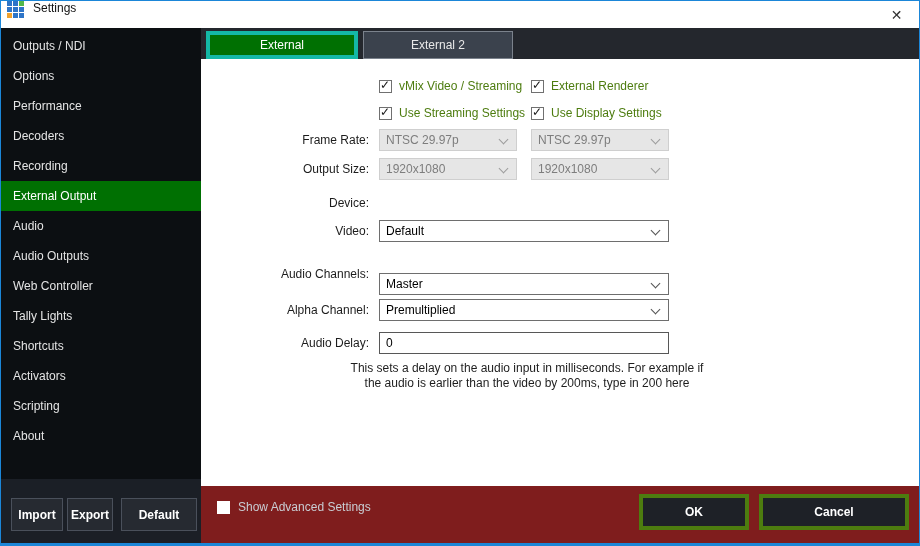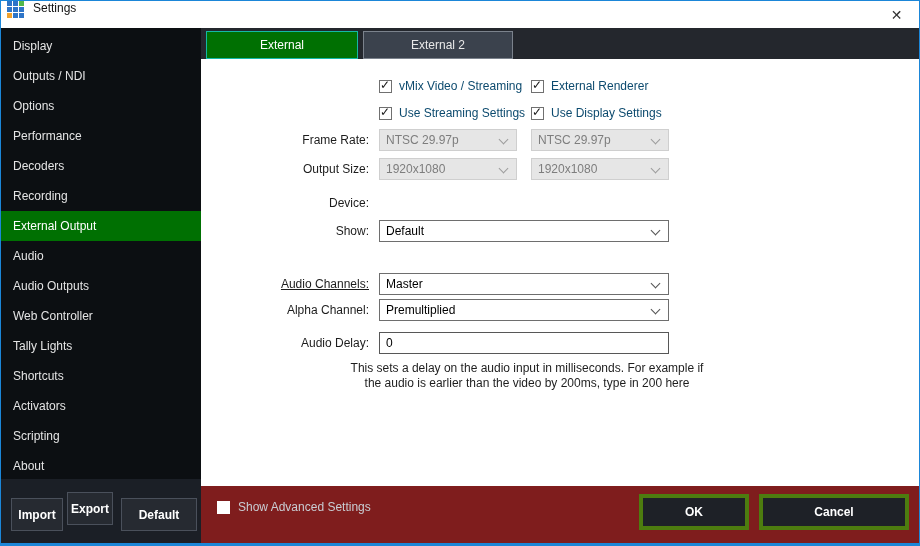--- a/index.html
+++ b/index.html
@@ -19,29 +19,29 @@
   
   .sidebar { position:absolute; left:0; top:27px; width:200px; height:451px; background:#0c0f12; }
   .side-item { height:30px; line-height:30px; padding-left:12px; font-size:12px; color:#e4e4e4; margin-top:0; }
   .side-items { padding-top:3px; }
   .side-item.selected { background:#007002; color:#fff; }
   .sidebar-footer { position:absolute; left:0; top:478px; width:200px; height:65px; background:#1b1f26; }
   .btn-dark { position:absolute; background:#262a31; border:1px solid #4a505b; color:#fff; font-weight:bold; font-size:12px; display:flex; align-items:center; justify-content:center; cursor:default; }
   
   .tabbar { position:absolute; left:200px; top:27px; width:718px; height:31px; background:#24272d; }
   .tab { position:absolute; top:3px; height:28px; display:flex; align-items:center; justify-content:center; font-size:12px; }
-  .tab.active { background:#007002; border:1px solid #14b8a6; color:#fff; }
+  .tab.active { background:#007002; border:4px solid #14b8a6; color:#fff; }
   .tab.inactive { background:#3b424d; border:1px solid #7b828c; color:#e8e8e8;text-align:right; }
   
   .main { position:absolute; left:200px; top:58px; width:718px; height:427px; background:#ffffff; }
   .flabel { position:absolute; left:0; width:168px; text-align:right; font-size:12px; color:#1c1c1c; line-height:22px; }
   .checkrow { position:absolute; display:flex; align-items:center; }
   .cb { width:13px; height:13px; background:#fff; border:1px solid #707070; position:relative; flex:0 0 13px; }
   .cb .mark { position:absolute; left:0px; top:-3px; font-size:12px; color:#1a1a1a; }
-  .cb-label { margin-left:7px; font-size:12px; color:#0c4a6e; white-space:nowrap; }
+  .cb-label { margin-left:7px; font-size:12px; color:#4d7c0f; white-space:nowrap; }
   .dd { position:absolute; height:22px; background:#fff; border:1px solid #6e6e6e; font-size:12px; line-height:20px; padding:0 24px 0 6px; color:#000; white-space:nowrap; overflow:hidden; }
   .dd.disabled { background:#e6e6e6; border-color:#cfcfcf; color:#7d7d7d; }
   .chev { position:absolute; right:9px; top:6px; width:7px; height:7px; border-left:1px solid #555; border-bottom:1px solid #555; transform:rotate(-45deg); }
   .dd.disabled .chev { border-color:#9d9d9d; }
   .txt-input { position:absolute; height:22px; border:1px solid #575757; background:#fff; font-family:"Liberation Sans",sans-serif; font-size:12px; padding:0 6px; color:#000; outline:none; }
   .help { position:absolute; left:130px; top:302px; width:392px; font-size:12px; color:#1e1e1e; line-height:15px; text-align:center; white-space:pre-line; }
   
   .bottombar { position:absolute; left:200px; top:485px; width:718px; height:58px; background:#7f1d1d; }
   .adv-cb { position:absolute; left:16px; top:15px; width:13px; height:13px; background:#fff; }
   .adv-label { position:absolute; left:37px; top:14px; font-size:12px; color:#c9cdd3; }
@@ -63,41 +63,40 @@
         <span style="background: rgb(240, 162, 46);"></span>
         <span style="background: rgb(46, 117, 200);"></span>
         <span style="background: rgb(46, 117, 200);"></span>
       </div>
     <div class="win-title">Settings</div>
     <div class="close-btn">✕</div>
   </div>
 
   <div class="sidebar">
     <div class="side-items">
-      <div class="side-item">Display</div>
       <div class="side-item">Outputs / NDI</div>
       <div class="side-item">Options</div>
       <div class="side-item">Performance</div>
       <div class="side-item">Decoders</div>
       <div class="side-item">Recording</div>
       <div class="side-item selected">External Output</div>
       <div class="side-item">Audio</div>
       <div class="side-item">Audio Outputs</div>
       <div class="side-item">Web Controller</div>
       <div class="side-item">Tally Lights</div>
       <div class="side-item">Shortcuts</div>
       <div class="side-item">Activators</div>
       <div class="side-item">Scripting</div>
       <div class="side-item">About</div>
     </div>
   </div>
 
   <div class="sidebar-footer">
     <div class="btn-dark" style="left:10px; top:19px; width:52px; height:33px;">Import</div>
-    <div class="btn-dark" style="left:66px; top:13px; width:46px; height:33px;">Export</div>
+    <div class="btn-dark" style="left:66px; top:19px; width:46px; height:33px;">Export</div>
     <div class="btn-dark" style="left:120px; top:19px; width:76px; height:33px;">Default</div>
   </div>
 
   <div class="tabbar">
     <div class="tab active" style="left:5px; width:152px;">External</div>
     <div class="tab inactive" style="left:162px; width:150px;">External 2</div>
   </div>
 
   <div class="main">
 
@@ -138,26 +137,26 @@
     <div class="flabel" style="top:99px;">Output Size:</div>
     <div class="dd disabled" style="left:178px; top:99px; width:138px;">
       <span>1920x1080</span><span class="chev"></span>
     </div>
     <div class="dd disabled" style="left:330px; top:99px; width:138px;">
       <span>1920x1080</span><span class="chev"></span>
     </div>
 
     <div class="flabel" style="top:133px;">Device:</div>
 
-    <div class="flabel" style="top:161px;">Show:</div>
+    <div class="flabel" style="top:161px;">Video:</div>
     <div class="dd" style="left:178px; top:161px; width:290px;">
       <span>Default</span><span class="chev"></span>
     </div>
 
-    <div class="flabel" style="top:214px;text-decoration:underline;">Audio Channels:</div>
+    <div class="flabel" style="top:204px;">Audio Channels:</div>
     <div class="dd" style="left:178px; top:214px; width:290px;">
       <span>Master</span><span class="chev"></span>
     </div>
 
     <div class="flabel" style="top:240px;padding-left:8px;">Alpha Channel:</div>
     <div class="dd" style="left:178px; top:240px; width:290px;">
       <span>Premultiplied</span><span class="chev"></span>
     </div>
 
     <div class="flabel" style="top:273px;">Audio Delay:</div>

